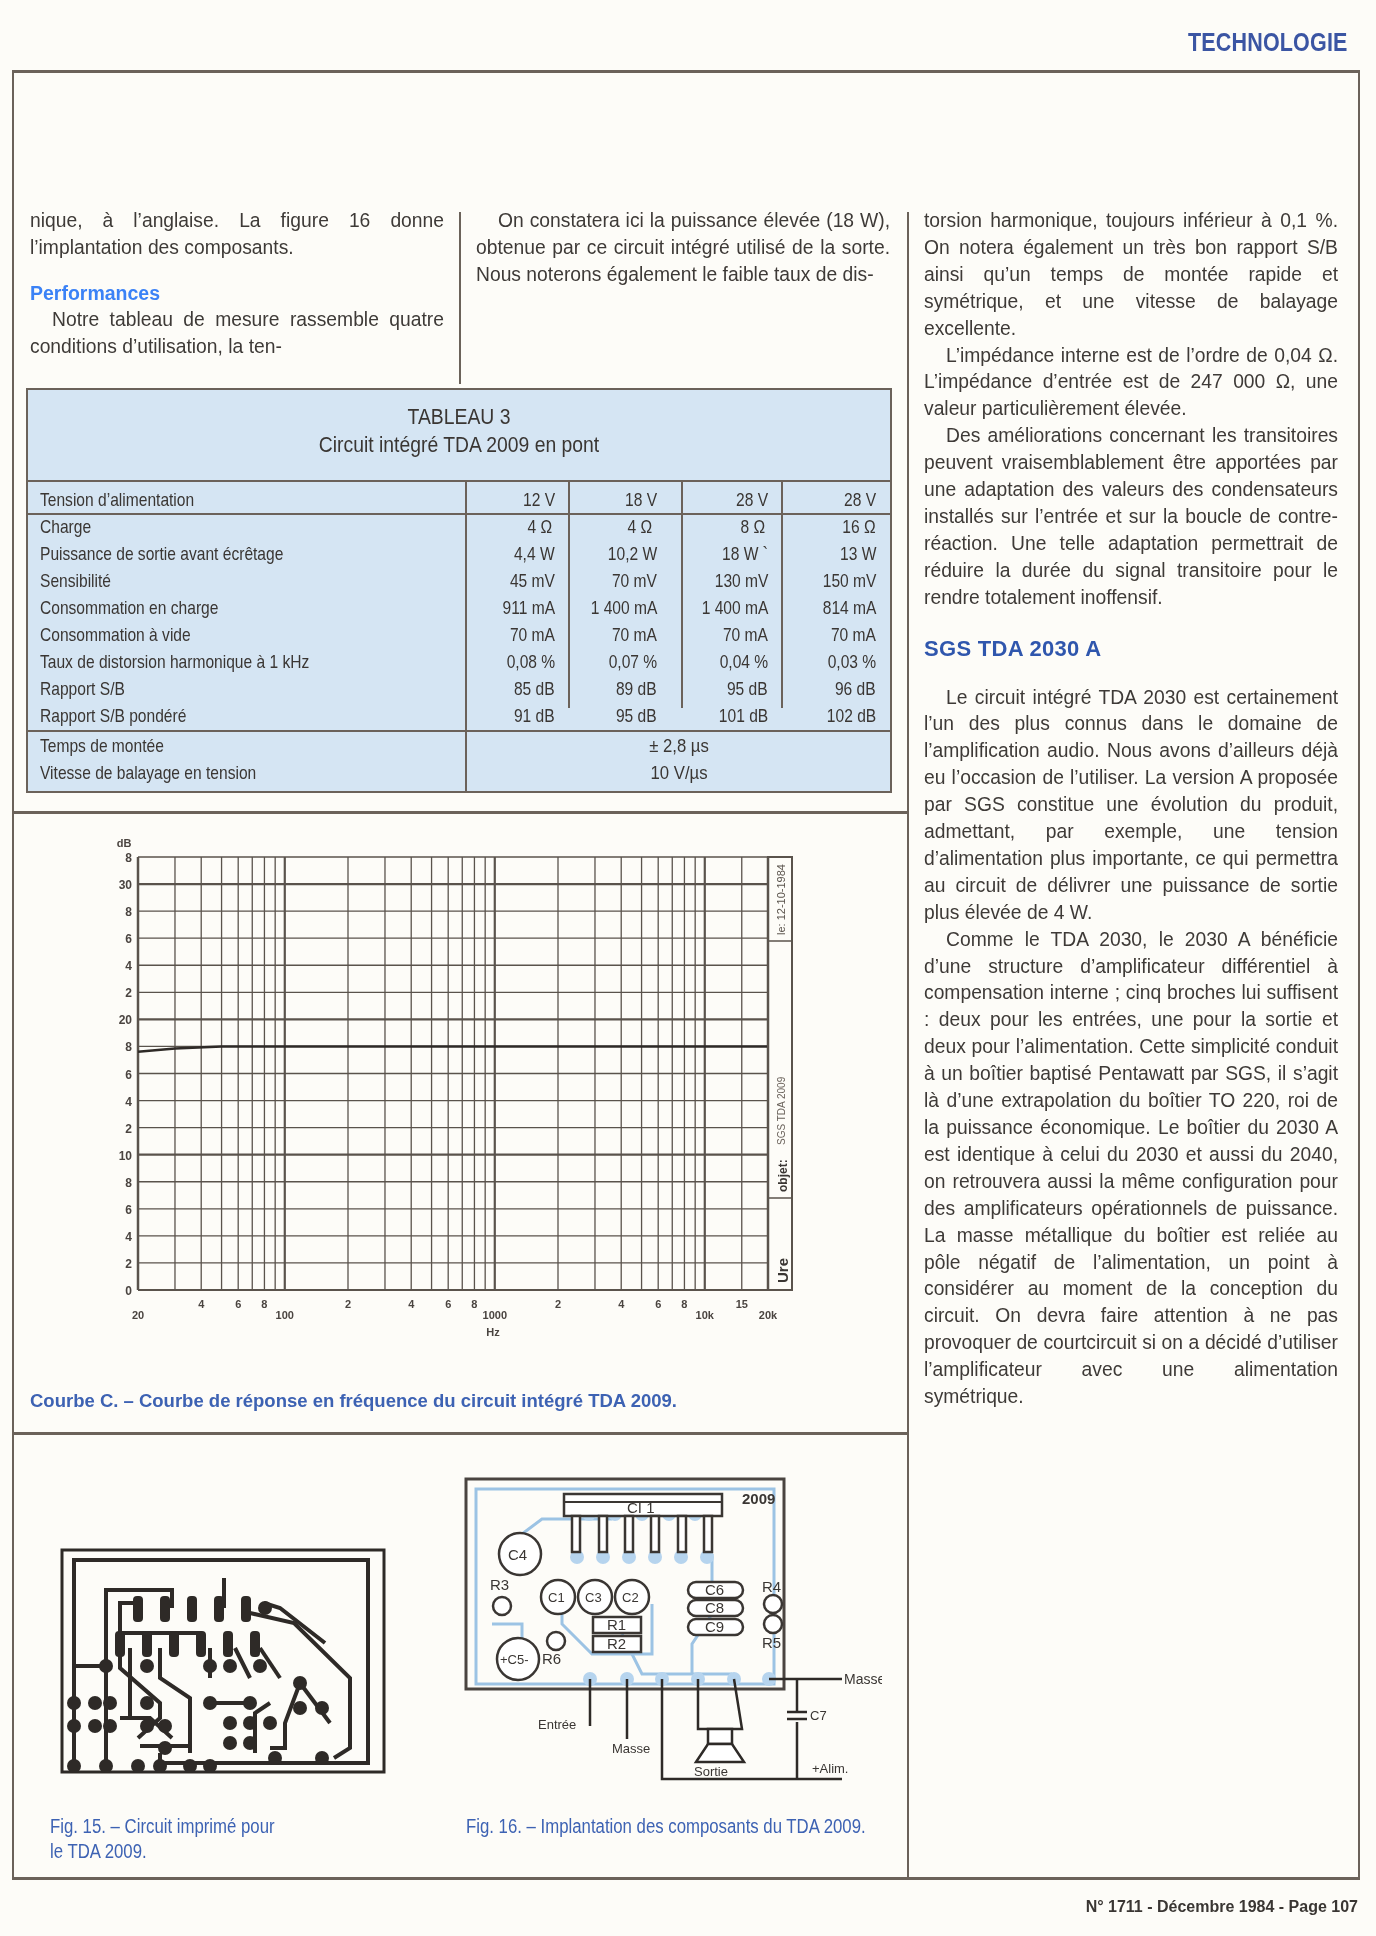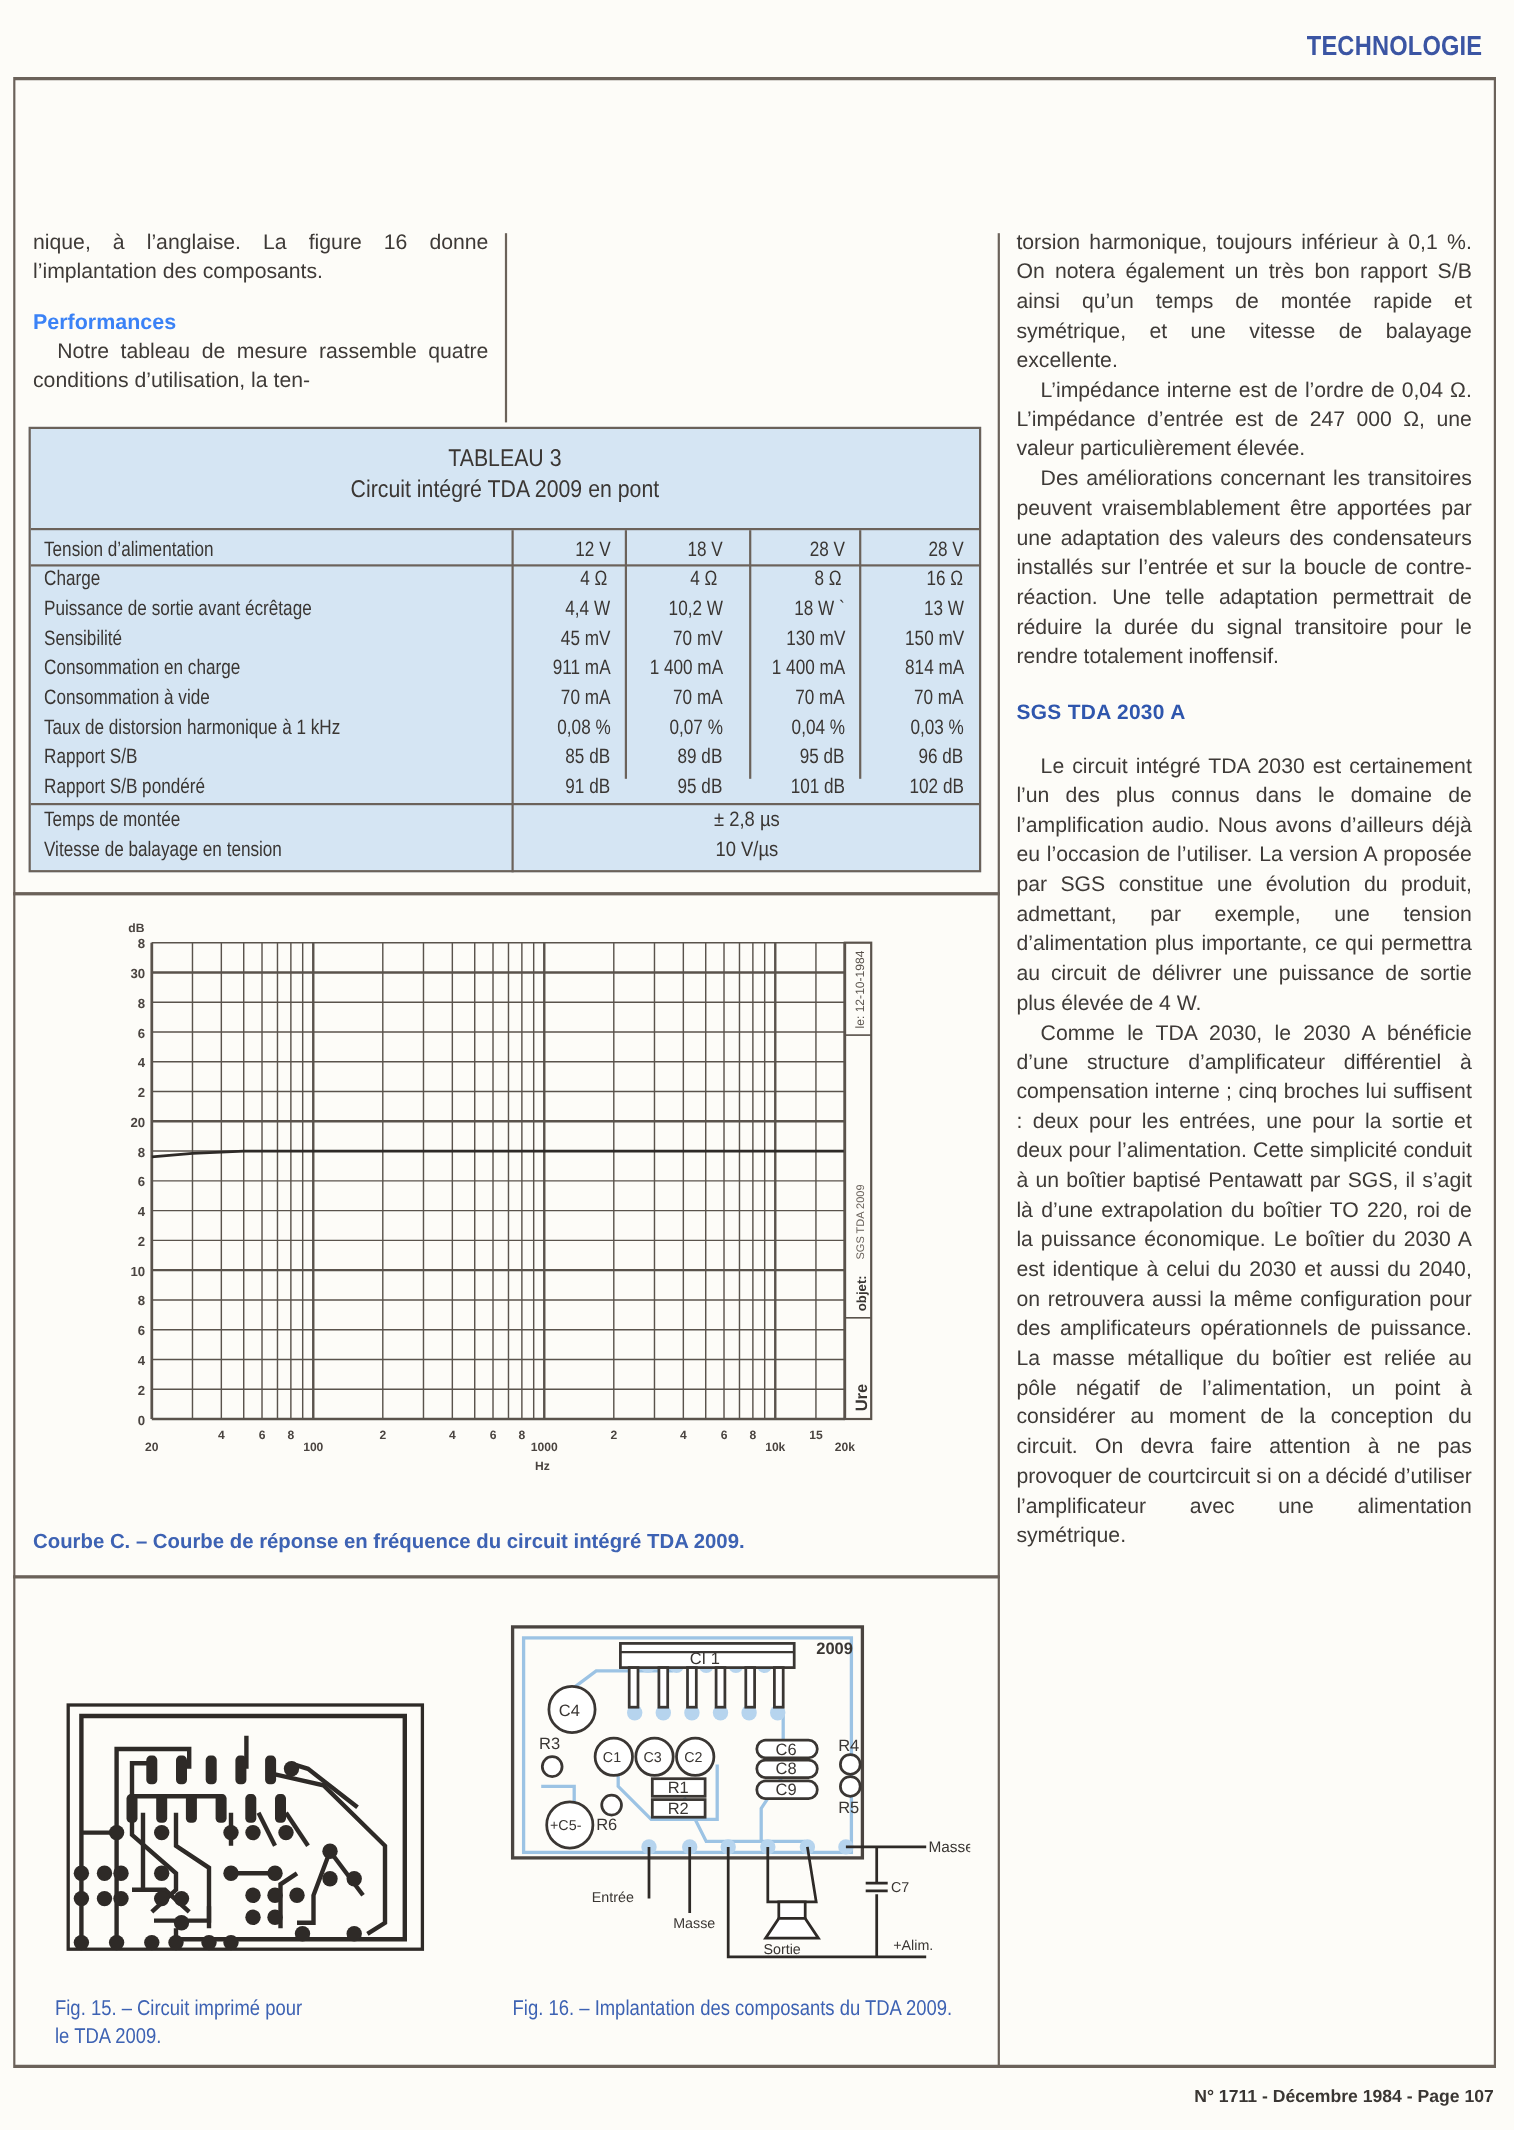--- a/index.html
+++ b/index.html
@@ -11,21 +11,21 @@
   .abs { position:absolute; }
   .hdr-title { right:28px; top:28px; font-size:25px; font-weight:bold; color:#3b55a3; letter-spacing:0.2px; transform:scaleX(0.86); transform-origin:right center; }
   .frame { left:12px; top:70px; width:1348px; height:1810px; border:2px solid #6b625a; border-top-width:3px; border-bottom-width:3px; box-sizing:border-box; }
   .vdiv { width:2px; background:#6b625a; }
   .hrule { height:3px; background:#6b625a; }
 
   .col { font-size:19.3px; line-height:26.9px; color:#3e3a37; text-align:justify; }
   .col p { margin:0; }
   .col p.ind { text-indent:22px; }
   .sub { color:#3b82f6; font-weight:bold; font-size:19.5px; margin-top:18px !important; }
-  .h2 { color:#2f56ad; font-weight:bold; font-size:19px; letter-spacing:0.3px; }
+  .h2 { color:#2f56ad; font-weight:bold; font-size:22px; letter-spacing:0.3px; }
 
   
   .tbl { left:26px; top:388px; width:866px; height:405px; background:#d5e5f3; border:2px solid #6b625a; box-sizing:border-box; }
   .tbl-title { position:absolute; left:0; right:0; text-align:center; font-size:22px; color:#3a3633; transform:scaleX(0.88); }
   .tbl-sep { position:absolute; left:0; right:0; height:2px; background:#6b625a; }
   .tbl-grid { position:absolute; left:0; top:96px; right:0; }
   .trow { position:absolute; left:0; right:0; height:27px; font-size:19px; line-height:27px; }
   .trow .lab { position:absolute; left:12px; white-space:nowrap; transform:scaleX(0.82); transform-origin:left center; }
   .trow .v { position:absolute; text-align:right; white-space:nowrap; transform:scaleX(0.82); transform-origin:right center; }
   .tvline { position:absolute; width:2px; background:#6b625a; }
@@ -47,20 +47,21 @@
 <div class="abs vdiv" style="left:459px; top:212px; height:172px;"></div>
 <div class="abs vdiv" style="left:907px; top:212px; height:1668px;"></div>
 
 <div class="abs col" style="left:30px; top:208px; width:414px;">
   <p>nique, à l’anglaise. La figure 16 donne l’implantation des composants.</p>
   <p class="sub">Performances</p>
   <p class="ind">Notre tableau de mesure rassemble quatre conditions d’utilisation, la ten-</p>
 </div>
 
 <div class="abs col" style="left:476px; top:208px; width:414px;">
+  <p class="ind">On constatera ici la puissance élevée (18 W), obtenue par ce circuit intégré utilisé de la sorte. Nous noterons également le faible taux de dis-</p>
 </div>
 
 <div class="abs col" style="left:924px; top:208px; width:414px;">
   <p>torsion harmonique, toujours inférieur à 0,1 %. On notera également un très bon rapport S/B ainsi qu’un temps de montée rapide et symétrique, et une vitesse de balayage excellente.</p>
   <p class="ind">L’impédance interne est de l’ordre de 0,04 Ω. L’impédance d’entrée est de 247 000 Ω, une valeur particulièrement élevée.</p>
   <p class="ind">Des améliorations concernant les transitoires peuvent vraisemblablement être apportées par une adaptation des valeurs des condensateurs installés sur l’entrée et sur la boucle de contre-réaction. Une telle adaptation permettrait de réduire la durée du signal transitoire pour le rendre totalement inoffensif.</p>
   <p class="h2" style="margin-top:24px; margin-bottom:22px;">SGS TDA 2030 A</p>
   <p class="ind">Le circuit intégré TDA 2030 est certainement l’un des plus connus dans le domaine de l’amplification audio. Nous avons d’ailleurs déjà eu l’occasion de l’utiliser. La version A proposée par SGS constitue une évolution du produit, admettant, par exemple, une tension d’alimentation plus importante, ce qui permettra au circuit de délivrer une puissance de sortie plus élevée de 4 W.</p>
   <p class="ind">Comme le TDA 2030, le 2030 A bénéficie d’une structure d’amplificateur différentiel à compensation interne ; cinq broches lui suffisent : deux pour les entrées, une pour la sortie et deux pour l’alimentation. Cette simplicité conduit à un boîtier baptisé Pentawatt par SGS, il s’agit là d’une extrapolation du boîtier TO 220, roi de la puissance économique. Le boîtier du 2030 A est identique à celui du 2030 et aussi du 2040, on retrouvera aussi la même configuration pour des amplificateurs opérationnels de puissance. La masse métallique du boîtier est reliée au pôle négatif de l’alimentation, un point à considérer au moment de la conception du circuit. On devra faire attention à ne pas provoquer de courtcircuit si on a décidé d’utiliser l’amplificateur avec une alimentation symétrique.</p>
 </div>

